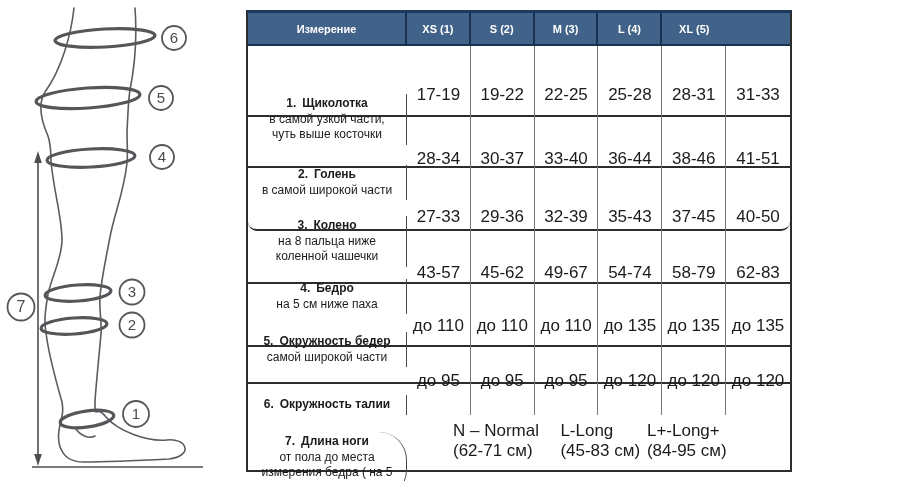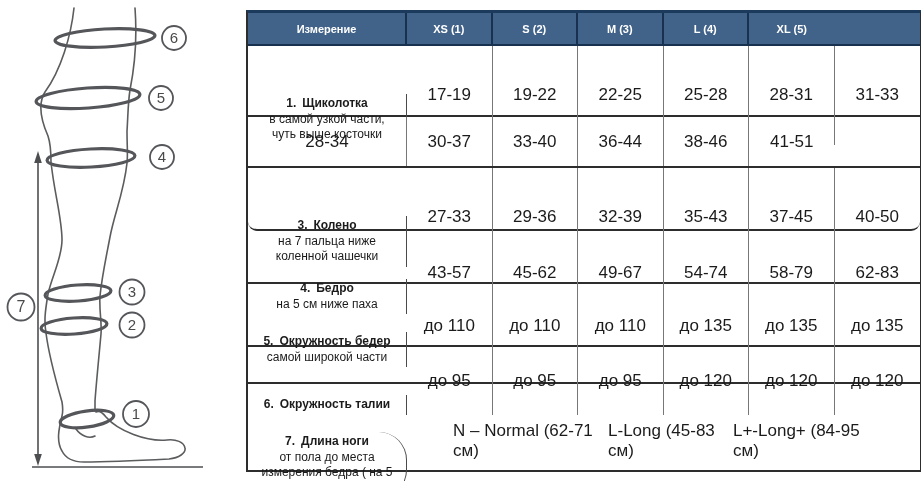--- a/index.html
+++ b/index.html
@@ -5,21 +5,21 @@
   * { margin:0; padding:0; box-sizing:border-box; }
   html,body { width:921px; height:481px; background:#ffffff; overflow:hidden;
               font-family:"Liberation Sans", sans-serif; }
   #stage { position:relative; width:921px; height:481px; background:#fff; }
 
   
   #leg-svg { position:absolute; left:0; top:0; }
   .marker-num { font-size:15px; fill:#4a4a4a; font-family:"Liberation Sans",sans-serif; }
 
   
-  #size-table { position:absolute; left:246px; top:10px; width:676px;
+  #size-table { position:absolute; left:246px; top:10px; width:546px;
                 border-left:2px solid #2d2d2d; border-right:2px solid #2d2d2d;
                 border-bottom:2px solid #2d2d2d; border-top:3px solid #1c3a5c;
                 color:#1b1b1b; }
   .t-grid { display:grid; grid-template-columns:159px repeat(6, 1fr); }
   #thead { background:#416389; height:33px; border-bottom:2px solid #17314f; }
   .h-cell { display:flex; align-items:center; justify-content:center;
             color:#ffffff; font-weight:bold; font-size:11px;
             border-right:2px solid #17314f; }
   .h-cell:last-child { border-right:none; }
   .t-row { border-bottom:2px solid #2d2d2d; }
@@ -108,31 +108,35 @@
             <div class="lbl-desc">в самой узкой части, чуть выше косточки</div>
           </div>
           <div class="val-cell">17-19</div>
           <div class="val-cell">19-22</div>
           <div class="val-cell">22-25</div>
           <div class="val-cell">25-28</div>
           <div class="val-cell">28-31</div>
           <div class="val-cell">31-33</div>
         </div>
         <div class="t-grid t-row" style="height: 51px;">
+          <div class="lbl-cell">
+            <div class="lbl-title">2. Голень</div>
+            <div class="lbl-desc">в самой широкой части</div>
+          </div>
           <div class="val-cell">28-34</div>
           <div class="val-cell">30-37</div>
           <div class="val-cell">33-40</div>
           <div class="val-cell">36-44</div>
           <div class="val-cell">38-46</div>
           <div class="val-cell">41-51</div>
         </div>
         <div class="t-grid t-row" style="height: 63px; border-radius: 9px;">
           <div class="lbl-cell">
             <div class="lbl-title">3. Колено</div>
-            <div class="lbl-desc">на 7 пальца ниже коленной чашечки</div>
+            <div class="lbl-desc">на 8 пальца ниже коленной чашечки</div>
           </div>
           <div class="val-cell">27-33</div>
           <div class="val-cell">29-36</div>
           <div class="val-cell">32-39</div>
           <div class="val-cell">35-43</div>
           <div class="val-cell">37-45</div>
           <div class="val-cell">40-50</div>
         </div>
         <div class="t-grid t-row" style="height: 53px;">
           <div class="lbl-cell">

